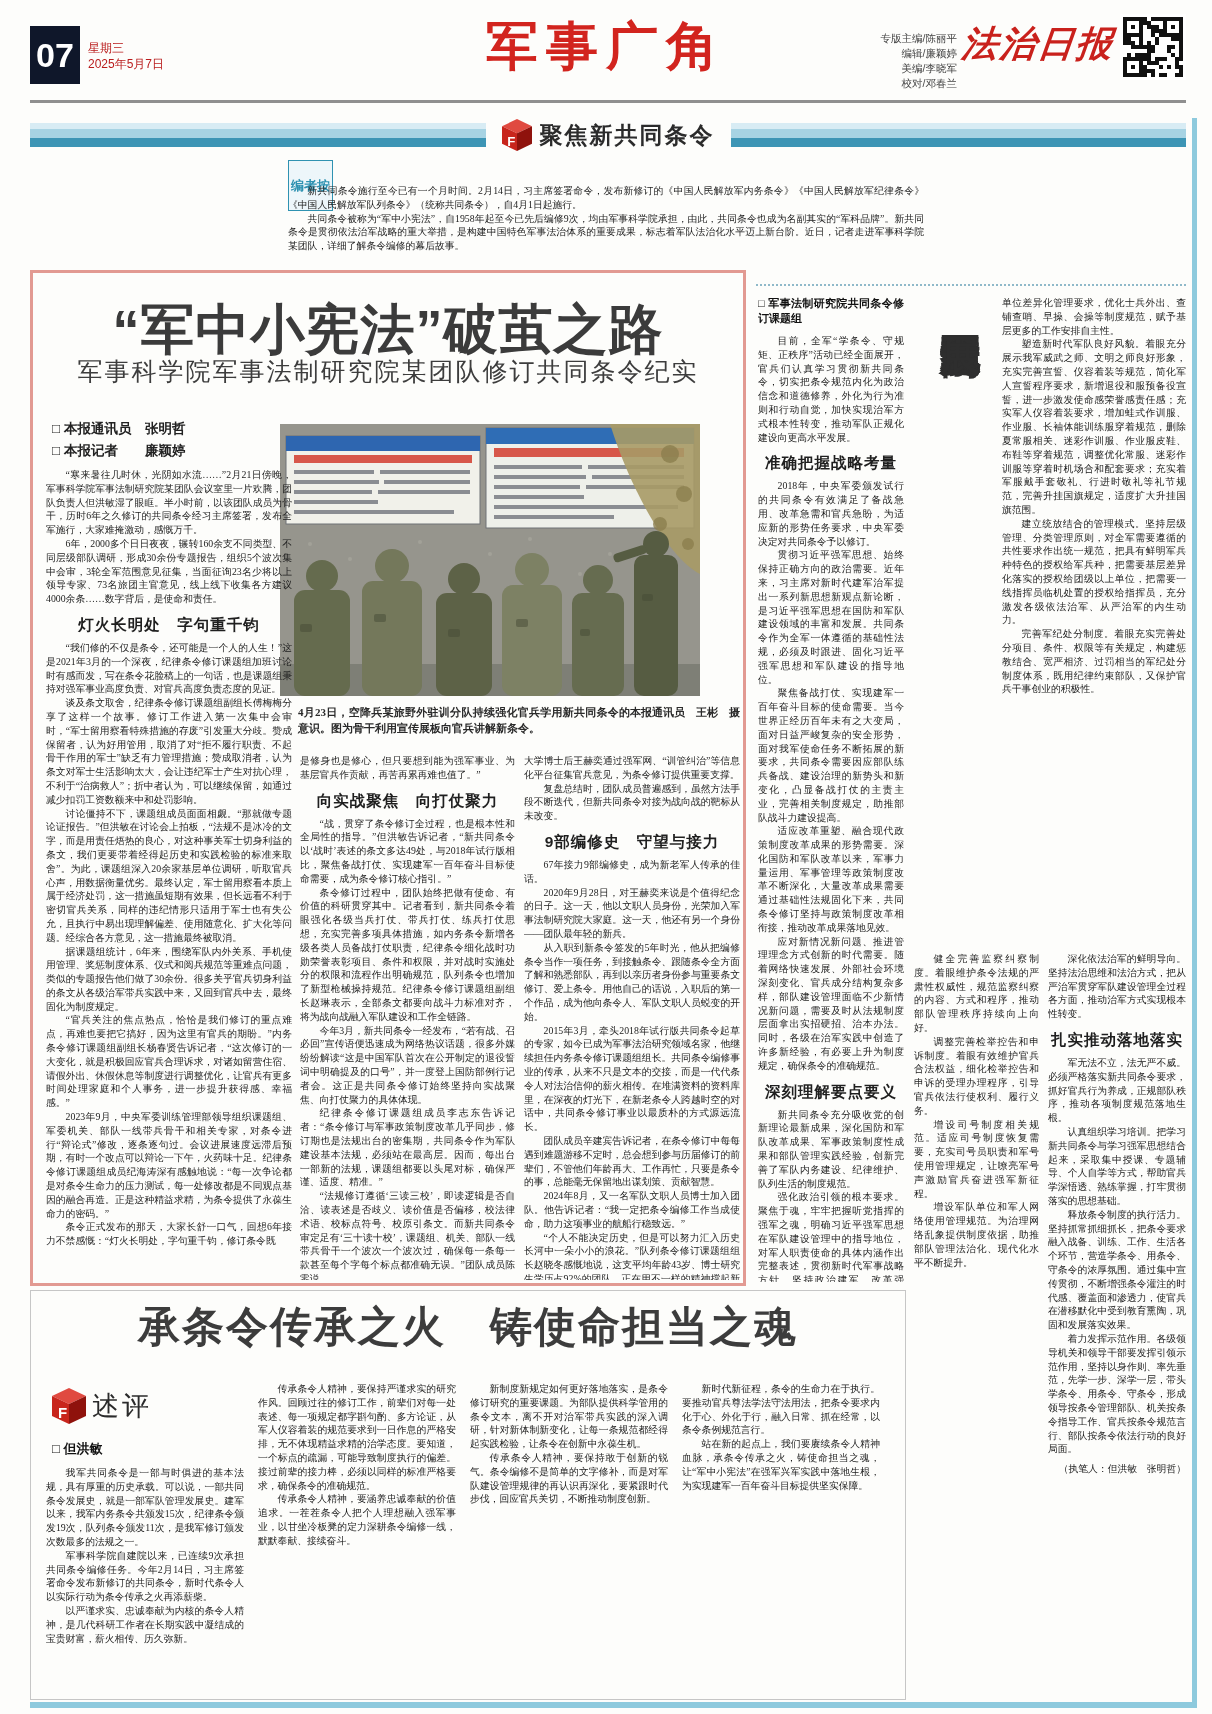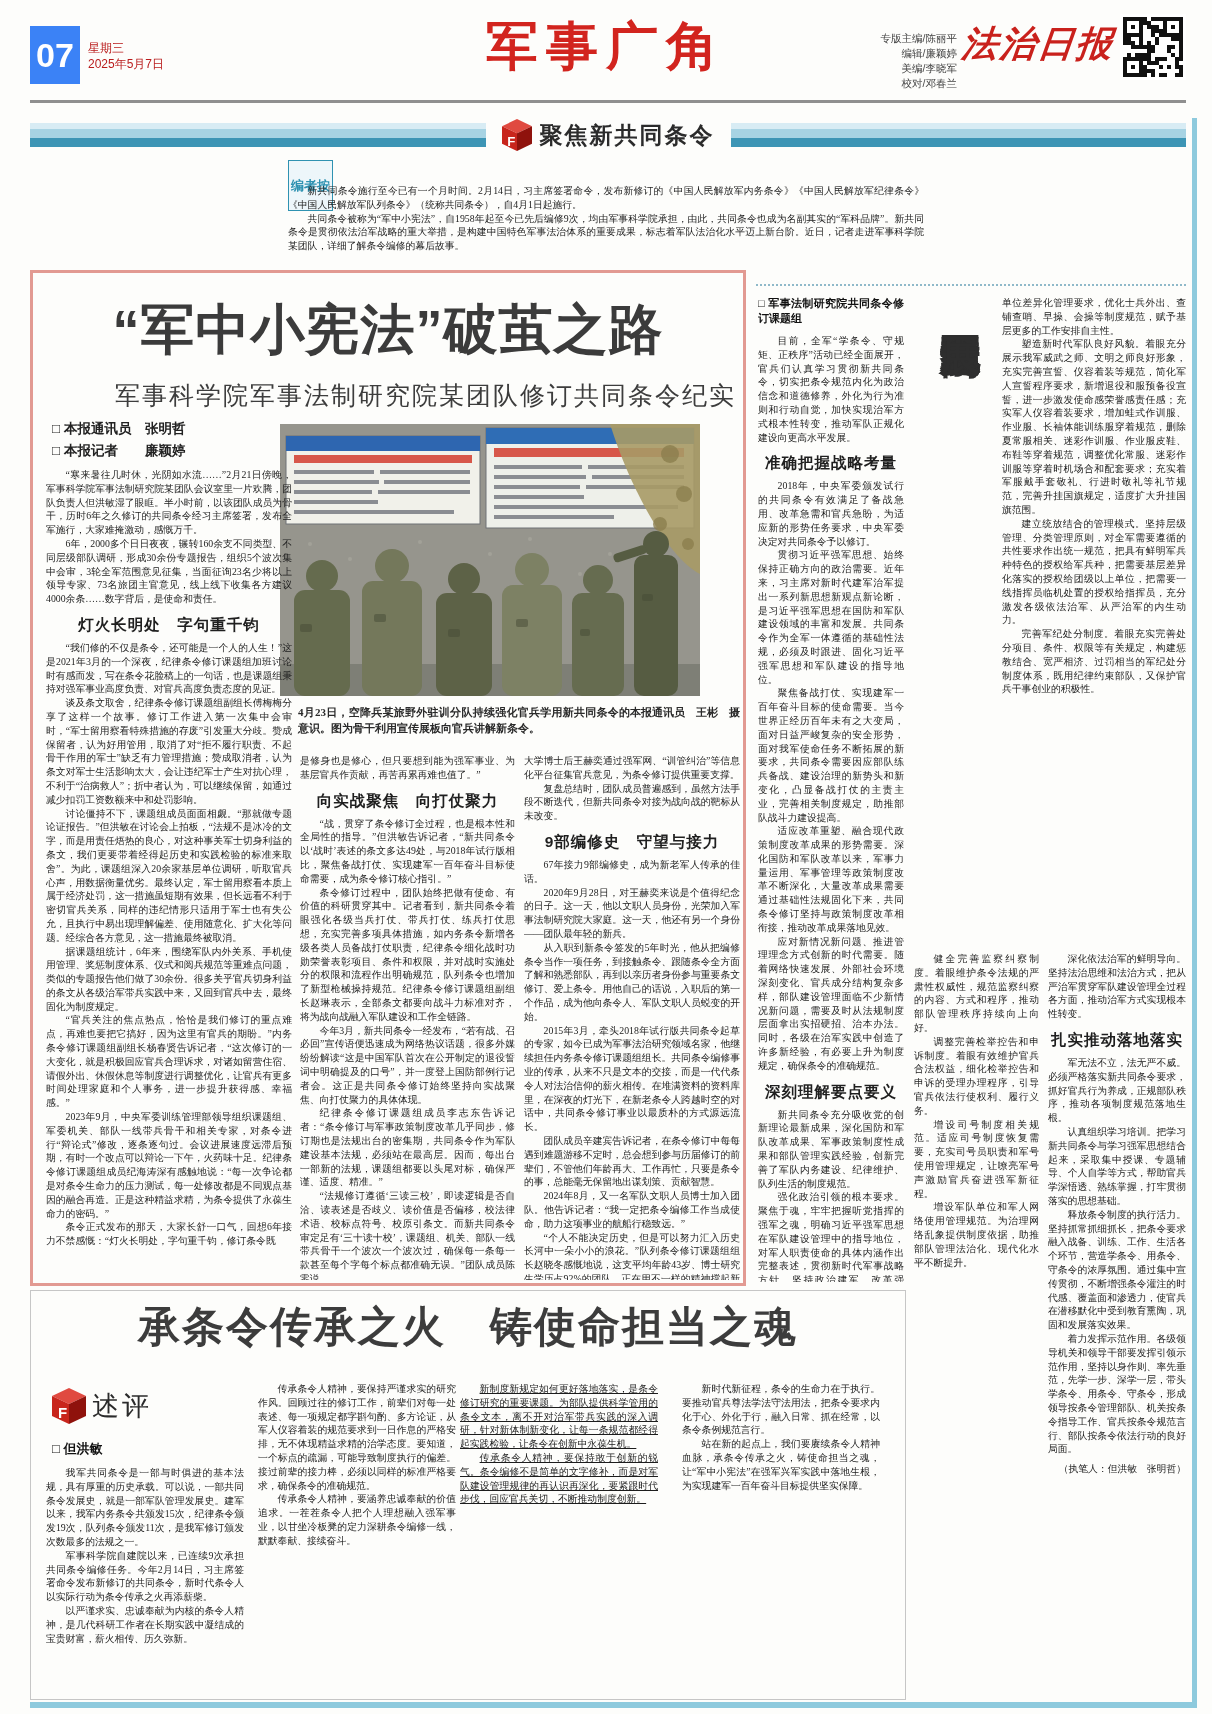--- a/index.html
+++ b/index.html
@@ -5,21 +5,21 @@
   * { box-sizing: border-box; margin: 0; padding: 0; }
   html,body { background:#e9e9e7; }
   #page {
     position: relative; width: 1212px; height: 1714px; margin: 0 auto;
     background: #fdfdfb; overflow: hidden;
     font-family: "Liberation Serif", "DejaVu Serif", serif; color:#1d1d1d;
   }
   .abs { position: absolute; }
 
   
-  .pagenum { left:30px; top:26px; width:50px; height:58px; background:#3b82f6; color:#fff;
+  .pagenum { left:30px; top:26px; width:50px; height:58px; background:#0f172a; color:#fff;
     font:800 34px/58px "Liberation Sans",sans-serif; text-align:center; }
   .dateblock { left:88px; top:40px; font:12px/16px "Liberation Sans",sans-serif; color:#b91c1c; }
   .section-title { left:50%; top:16px; transform:translateX(-50%);
     font:900 52px/60px "Liberation Sans","DejaVu Sans",sans-serif; color:#d2241e; letter-spacing:8px; white-space:nowrap;text-align:center; }
   .staff { left:845px; top:18px; width:112px; text-align:right;
     font:10.5px/15px "Liberation Sans",sans-serif; color:#444;margin-top:13px; }
   .masthead { left:962px; top:24px; width:150px; text-align:center; color:#c9211c;
     font:italic 900 36px/40px "Liberation Serif",serif; transform:skewX(-6deg); letter-spacing:2px; white-space:nowrap; }
   .qr { left:1120px; top:14px; width:66px; height:66px; background:#fff; padding:3px;
     display:grid; grid-template-columns:repeat(15,1fr); grid-template-rows:repeat(15,1fr); gap:0; }
@@ -38,21 +38,21 @@
   .ed-label { left:288px; top:160px; display:flex; gap:3px; }
   .ed-label span { border:1px solid #2f92b1; color:#2f92b1; background:#edf6fa;
     font:700 13px/17px "Liberation Sans",sans-serif; padding:16px 2px; }
   .ed-note { left:288px; top:184px; width:636px; }
   .ed-note p { font:11.5px/15px "Liberation Serif",serif; color:#2e2e2e; text-align:justify; text-indent:2em; }
 
   
   .main-box { left:30px; top:270px; width:716px; height:1016px; border:3px solid #e29a92; background:#fdfdfb; }
   .main-headline { left:40px; top:298px; width:696px; text-align:center; white-space:nowrap;
     font:800 54px/62px "Liberation Sans","DejaVu Sans",sans-serif; color:#3b3b3b; letter-spacing:1px; }
-  .main-subtitle { left:40px; top:380px; width:696px; text-align:right;
+  .main-subtitle { left:40px; top:356px; width:696px; text-align:center;
     font:500 25px/30px "Liberation Sans",sans-serif; color:#3d3d3d; letter-spacing:2px; }
   .bylines { left:52px; top:418px; font:700 13.5px/22px "Liberation Sans",sans-serif; color:#222; }
 
   .photo { left:280px; top:424px; width:420px; height:272px; background:#96958d; }
   .caption { left:298px; top:704px; width:442px; font:700 11px/16px "Liberation Serif",serif; color:#2a2a2a; text-align:justify; }
   .caption .cap-text { text-indent:2em; display:inline; }
   .caption .credit { float:right; font:700 11px/16px "Liberation Sans",sans-serif; }
 
   .col { overflow:hidden; }
   .col p { font:9.8px/13.8px "Liberation Serif",serif; text-align:justify; text-indent:2em; color:#1c1c1c; }
@@ -77,21 +77,21 @@
 
   
   .review-box { left:30px; top:1290px; width:876px; height:410px; border:1px solid #c6c6c6; background:#fdfdfb; }
   .review-headline { left:40px; top:1302px; width:856px; text-align:center; white-space:nowrap;
     font:800 42px/50px "Liberation Sans","DejaVu Sans",sans-serif; color:#3c3c3c; letter-spacing:2px; }
   .review-label { left:52px; top:1388px; display:flex; align-items:center; gap:6px;
     font:400 27px/34px "Liberation Sans",sans-serif; color:#2b2b2b; letter-spacing:3px; }
   .review-byline { left:52px; top:1440px; font:700 13px/18px "Liberation Sans",sans-serif; color:#111; }
   .b-col1 { left:46px;  top:1466px; width:198px; height:226px; }
   .b-col2 { left:258px; top:1382px; width:198px; height:310px; }
-  .b-col3 { left:460px; top:1382px; width:198px; height:310px;text-decoration:underline; }
+  .b-col3 { left:470px; top:1382px; width:198px; height:310px; }
   .b-col4 { left:682px; top:1382px; width:198px; height:310px; }
 
   
   .teal-right  { left:1192px; top:118px; width:5px; height:1588px; background:#8ecadd; }
   .teal-bottom { left:30px; top:1702px; width:1167px; height:6px; background:#8ecadd; }
 </style>
 </head>
 <body>
 
 <div id="page">

